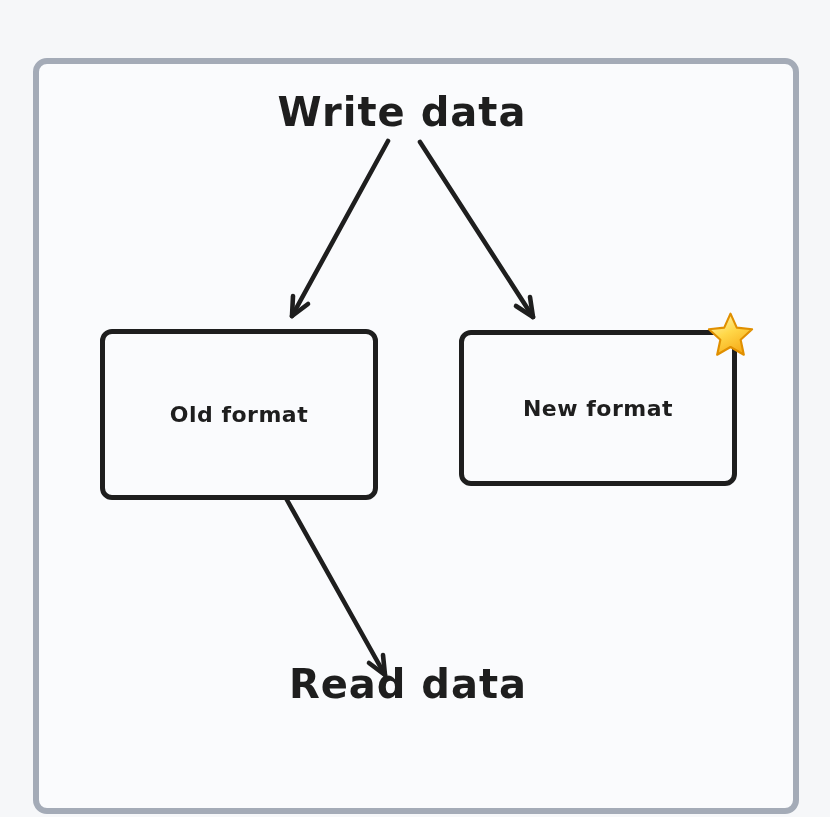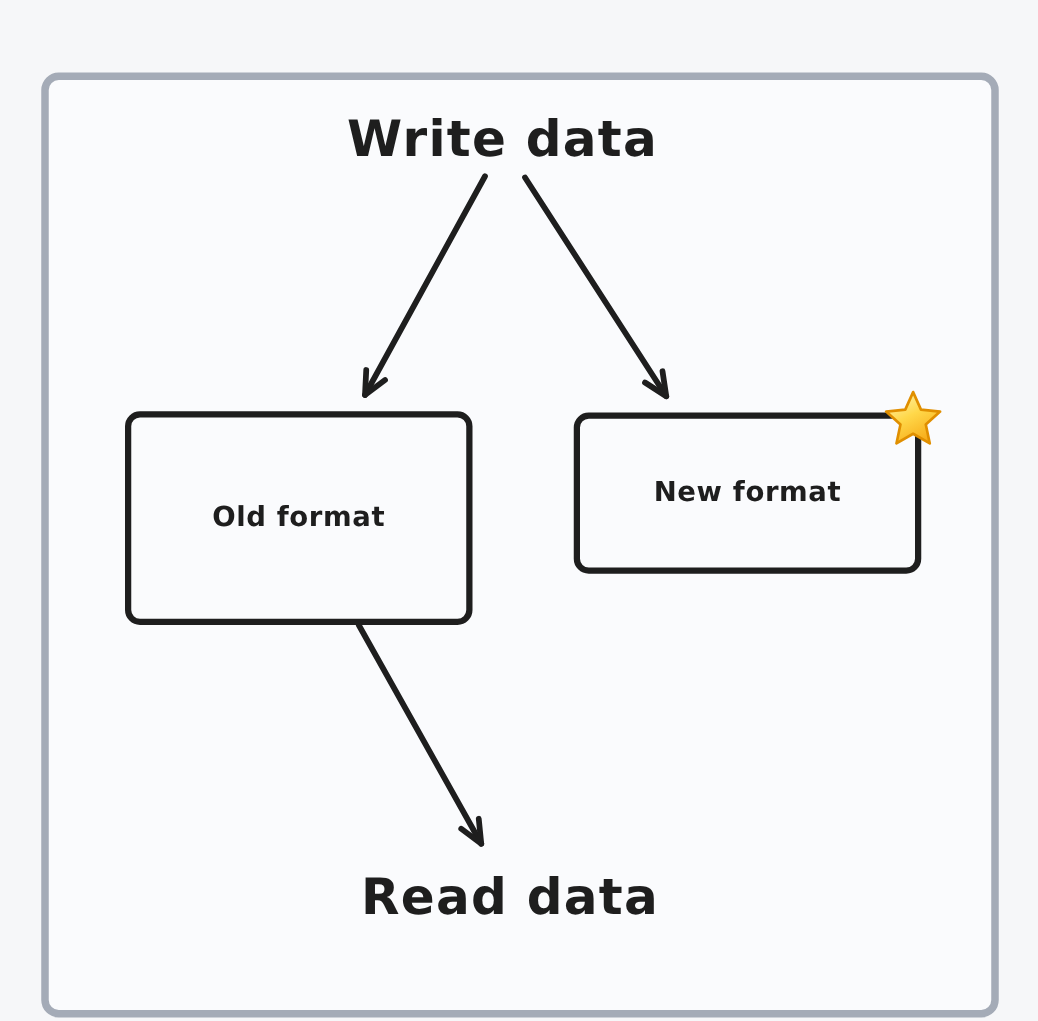--- a/index.html
+++ b/index.html
@@ -29,30 +29,30 @@
     border-radius:14px;
     background:var(--frame-background);
   }
   .flow-label{
     position:absolute;
     transform:translate(-50%,-50%);
     font-size:40px;font-weight:700;letter-spacing:1px;
     color:var(--ink);white-space:nowrap;
   }
   .title-top{left:402px;top:84px;}
-  .title-bottom{left:408px;top:690px;}
+  .title-bottom{left:408px;top:656px;}
   .node{
     position:absolute;box-sizing:border-box;
     border:5px solid var(--ink);
     border-radius:12px;
     background:transparent;
     display:flex;align-items:center;justify-content:center;
   }
   .node-old{left:100px;top:301px;width:278px;height:171px;}
-  .node-new{left:459px;top:302px;width:278px;height:129px;}
+  .node-new{left:459px;top:302px;width:278px;height:156px;}
   .node-label{
     font-size:22px;font-weight:700;letter-spacing:.5px;
     color:var(--ink);white-space:nowrap;
   }
   .arrows{
     position:absolute;left:0;top:0;width:830px;height:817px;
     color:var(--ink);
     pointer-events:none;
   }
   .arrows path{

